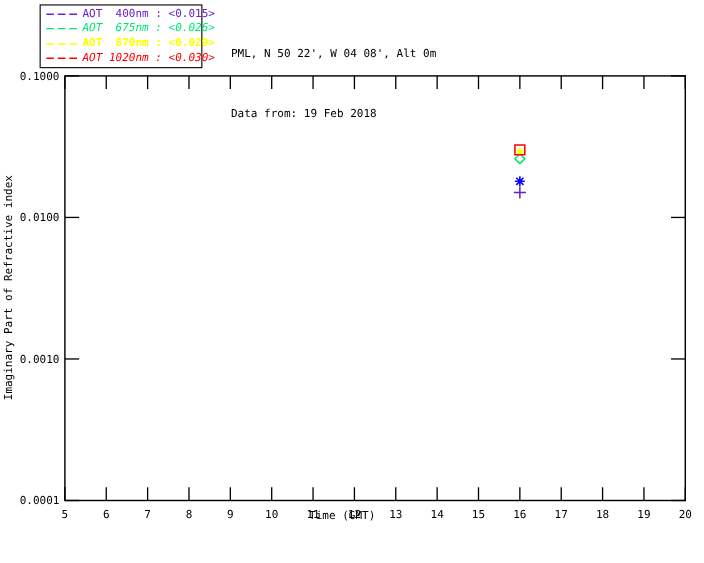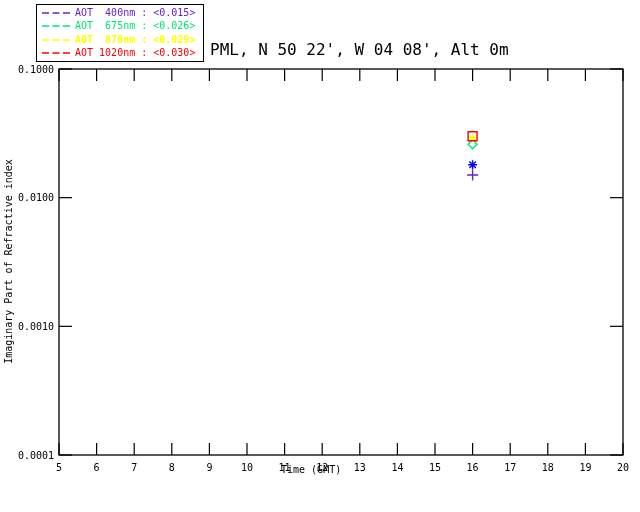--- a/index.html
+++ b/index.html
@@ -1,28 +1,28 @@
 <!DOCTYPE html>
 <html><head>
 <meta charset="utf-8">
 <style>
   html,body { margin:0; padding:0; background:#ffffff; }
   .canvas {
     position:relative; width:640px; height:512px; background:#ffffff;
     color:#000; font-family:"DejaVu Sans Mono", monospace; overflow:hidden;
   }
   .legend {
-    position:absolute; left:36px; top:4px; width:168px; height:58px;
+    position:absolute; left:36px; top:4px; width:148px; height:58px;
     border:1px solid #000; box-sizing:border-box;
     display:flex; flex-direction:column; justify-content:space-evenly;
     padding-left:5px;
   }
   .legend-row { display:flex; align-items:center; gap:5px; font-size:10px; line-height:10px; white-space:pre; }
   .legend-row .dash-swatch { flex:0 0 auto; }
-  .titles { position:absolute; left:210px; top:5px; font-size:16px; line-height:18px; white-space:pre; }
+  .titles { position:absolute; left:210px; top:5px; font-size:10px; line-height:18px; white-space:pre; }
   .xlabel {
     position:absolute; left:281px; top:464px; width:120px;
     text-align:left; font-size:10px; white-space:pre;
   }
   .ylabel {
     position:absolute; left:-114px; top:255px; width:246px; height:13px;
     text-align:center; font-size:10px; white-space:pre;
     transform:rotate(-90deg);
   }
   svg#plot { position:absolute; left:0; top:0; }
@@ -32,31 +32,32 @@
 <body>
 
 <div class="canvas">
 
   <div class="legend" id="legend">
       <div class="legend-row"><svg width="28" height="4" class="dash-swatch">
           <line x1="0" y1="2" x2="28" y2="2" stroke="#6622cc" stroke-width="1.3" stroke-dasharray="7 3.5"></line>
         </svg><span style="color: rgb(102, 34, 204);">AOT  400nm : &lt;0.015&gt;</span></div>
       <div class="legend-row"><svg width="28" height="4" class="dash-swatch">
           <line x1="0" y1="2" x2="28" y2="2" stroke="#00e674" stroke-width="1.3" stroke-dasharray="7 3.5"></line>
-        </svg><span style="color: rgb(0, 230, 116);">AOT  675nm : &lt;0.026&gt;</span></div>
+        </svg><span style="color: rgb(0, 230, 116); font-style: italic;">AOT  675nm : &lt;0.026&gt;</span></div>
       <div class="legend-row"><svg width="28" height="4" class="dash-swatch">
           <line x1="0" y1="2" x2="28" y2="2" stroke="#ffff00" stroke-width="1.3" stroke-dasharray="7 3.5"></line>
         </svg><span style="color: rgb(255, 255, 0); font-weight: bold;">AOT  870nm : &lt;0.029&gt;</span></div>
       <div class="legend-row"><svg width="28" height="4" class="dash-swatch">
           <line x1="0" y1="2" x2="28" y2="2" stroke="#ff0000" stroke-width="1.3" stroke-dasharray="7 3.5"></line>
-        </svg><span style="color: rgb(255, 0, 0);">AOT 1020nm : &lt;0.030&gt;</span></div>
+        </svg><span style="color: rgb(255, 0, 0); font-style: italic;">AOT 1020nm : &lt;0.030&gt;</span></div>
     </div>
 
   <div class="titles">
     <div>PML, N 50 22', W 04 08', Alt 0m</div>
+    <div>Data from: 19 Feb 2018</div>
   </div>
 
   <svg id="plot" width="640" height="512">
       <rect x="59" y="69" width="564" height="386" fill="none" stroke="#000000" stroke-width="1.3"></rect>
       <line x1="59" y1="455" x2="59" y2="443" stroke="#000000" stroke-width="1.2"></line>
       <line x1="59" y1="69" x2="59" y2="81" stroke="#000000" stroke-width="1.2"></line>
       <text x="59" y="471" text-anchor="middle">5</text>
       <line x1="96.6" y1="455" x2="96.6" y2="443" stroke="#000000" stroke-width="1.2"></line>
       <line x1="96.6" y1="69" x2="96.6" y2="81" stroke="#000000" stroke-width="1.2"></line>
       <text x="96.6" y="471" text-anchor="middle">6</text>

